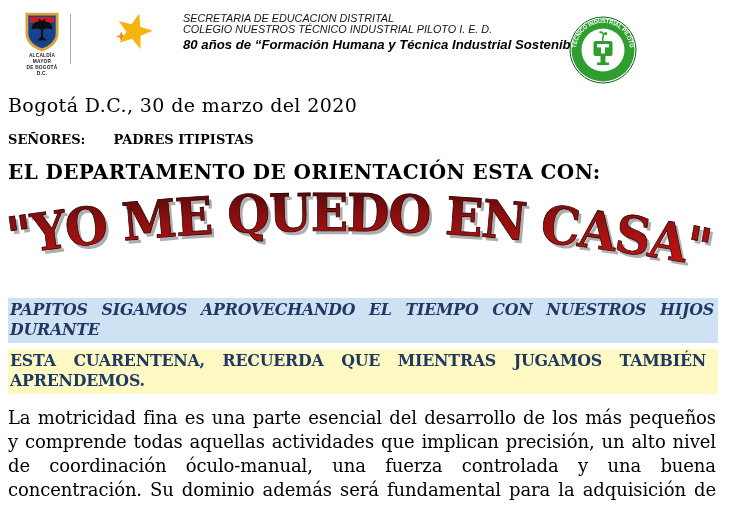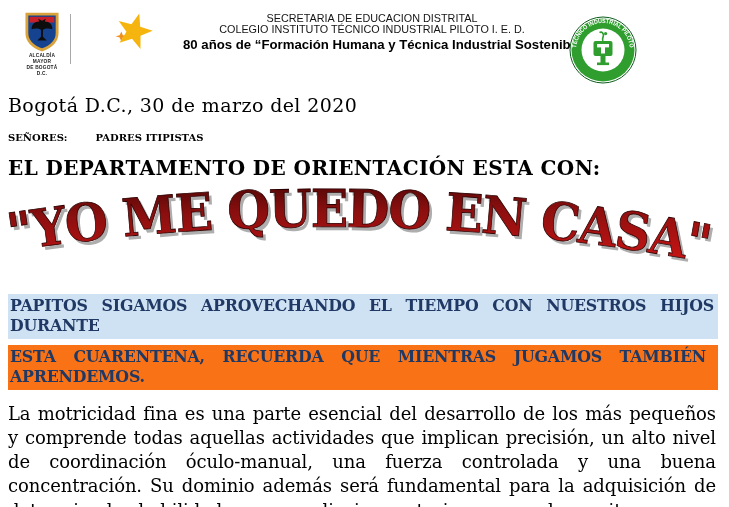--- a/index.html
+++ b/index.html
@@ -9,26 +9,26 @@
   }
   
   .header{display:flex;align-items:flex-start;padding:10px 0 0 22px;height:88px;box-sizing:border-box;}
   .crest-col{width:40px;text-align:center;flex:0 0 auto;}
   .crest-col svg{display:block;margin:2px auto 1px auto;}
   .crest-caption{font-family:"Liberation Sans",sans-serif;font-size:4.8px;font-weight:bold;color:#222;line-height:1.25;letter-spacing:.2px;}
   .hdr-divider{width:1px;background:#a9a9a9;height:50px;margin:4px 8px 0 8px;flex:0 0 auto;}
   .bogota-logo{position:relative;width:104px;height:64px;flex:0 0 auto;}
   .bogota-star{position:absolute;top:0;left:32px;}
   .bogota-word{position:absolute;left:0;bottom:10px;font-family:"DejaVu Sans",sans-serif;font-weight:bold;font-size:25px;letter-spacing:-2px;line-height:1;}
-  .center-text{width:378px;flex:0 0 auto;text-align:center;font-family:"Liberation Sans",sans-serif;font-size:10.8px;line-height:11.4px;color:#141414;margin-top:3px;}
+  .center-text{width:378px;flex:0 0 auto;text-align:left;font-family:"Liberation Sans",sans-serif;font-size:10.8px;line-height:11.4px;color:#141414;margin-top:3px;font-style:italic;}
   .center-text .slogan{font-weight:bold;font-size:13.2px;margin-top:3px;white-space:nowrap;color:#000;}
   .seal-col{flex:0 0 auto;margin-left:6px;margin-top:2px;}
   
   .date-line{margin:6px 0 0 8px;font-size:19px;letter-spacing:.4px;}
-  .addressee{margin:16px 0 0 8px;font-weight:bold;font-size:10px;}
+  .addressee{margin:16px 0 0 8px;font-weight:bold;font-size:13px;}
   .addressee .lbl{margin-right:28px;}
   .dept-line{margin:13px 0 0 8px;font-weight:bold;font-size:20px;letter-spacing:.4px;}
   .wordart{display:block;margin:5px 0 0 4px;}
   .highlight-wrap{margin:17px 11px 0 8px;}
   .hl-line{
     background:#cfe2f3;color:#1f3864;font-weight:bold;font-size:15.8px;
     line-height:1.26;padding:2px 4px 3px 2px;margin-bottom:6px;
     text-align:justify;text-align-last:justify;letter-spacing:-.2px;
   }
   .hl-line.second{padding-right:12px;}
@@ -58,21 +58,21 @@
 
   <div class="bogota-logo">
     <svg class="bogota-star" width="52" height="40" viewBox="-16 -15 36 28">
       <path d="M-9 0 L-7.9 2.6 L-5 3.4 L-7.9 4.2 L-9 7 L-10.1 4.2 L-13 3.4 L-10.1 2.6 Z" fill="#ef8f1f"></path>
       <polygon transform="rotate(16)" points="0,-13 3.17,-4.37 12.36,-4.02 5.14,1.67 7.64,10.52 0,5.4 -7.64,10.52 -5.14,1.67 -12.36,-4.02 -3.17,-4.37" fill="#f6b40e"></polygon>
     </svg>
   </div>
 
   <div class="center-text">
     <div>SECRETARIA DE EDUCACION DISTRITAL</div>
-    <div>COLEGIO INSTITUTO TÉCNICO INDUSTRIAL PILOTO I. E. D.</div>
+    <div>COLEGIO NUESTROS TÉCNICO INDUSTRIAL PILOTO I. E. D.</div>
     <div class="slogan">80 años de “Formación Humana y Técnica Industrial Sostenible”</div>
   </div>
 
   <div class="seal-col">
     <svg width="72" height="76" viewBox="0 0 72 76">
       <defs>
         <path id="sealTopArc" d="M 9 38 A 27 27 0 0 1 63 38"></path>
         <path id="sealBotArc" d="M 19 49 A 20 20 0 0 0 53 49"></path>
       </defs>
       <circle cx="36" cy="38" r="33" fill="#ffffff" stroke="#0e5c1e" stroke-width="1"></circle>
@@ -116,17 +116,17 @@
   </defs>
   <text font-family="DejaVu Serif, serif" font-size="52" font-weight="bold" transform="translate(3,3.5)" letter-spacing="-1.5" fill="#aeaeae">
     <textPath href="#waArc" textLength="700" lengthAdjust="spacingAndGlyphs">"YO ME QUEDO EN CASA"</textPath>
   </text>
   <text font-family="DejaVu Serif, serif" font-size="52" font-weight="bold" fill="url(#waGrad)" stroke="#2a0000" stroke-width="0.8" letter-spacing="-1.5">
     <textPath href="#waArc" textLength="700" lengthAdjust="spacingAndGlyphs">"YO ME QUEDO EN CASA"</textPath>
   </text>
 </svg>
 
 <div class="highlight-wrap">
-  <div class="hl-line" style="background: rgb(207, 226, 243); color: rgb(31, 56, 100);">PAPITOS SIGAMOS APROVECHANDO EL TIEMPO CON NUESTROS HIJOS DURANTE</div>
-  <div class="hl-line second" style="background: #f97316; color: rgb(31, 56, 100);">ESTA CUARENTENA, RECUERDA QUE MIENTRAS JUGAMOS TAMBIÉN APRENDEMOS.</div>
+  <div class="hl-line" style="background: rgb(207, 226, 243); color: rgb(31, 56, 100); font-style: italic;">PAPITOS SIGAMOS APROVECHANDO EL TIEMPO CON NUESTROS HIJOS DURANTE</div>
+  <div class="hl-line second" style="background: #fef9c3; color: rgb(31, 56, 100);">ESTA CUARENTENA, RECUERDA QUE MIENTRAS JUGAMOS TAMBIÉN APRENDEMOS.</div>
 </div>
 
 <div class="body-par">La motricidad fina es una parte esencial del desarrollo de los más pequeños y comprende todas aquellas actividades que implican precisión, un alto nivel de coordinación óculo-manual, una fuerza controlada y una buena concentración. Su dominio además será fundamental para la adquisición de determinadas habilidades y aprendizajes posteriores como la escritura.</div>
 
 </body></html>

